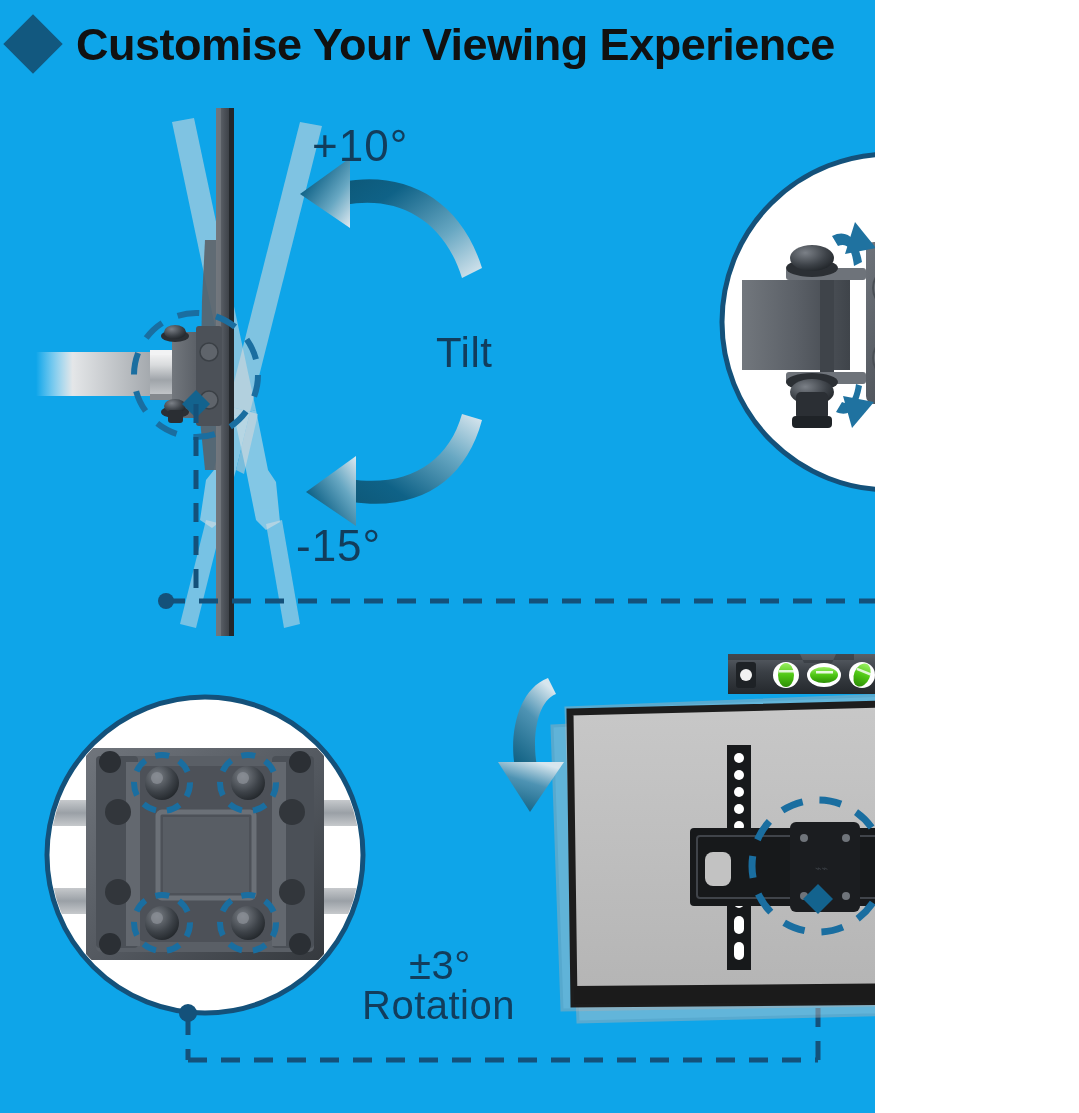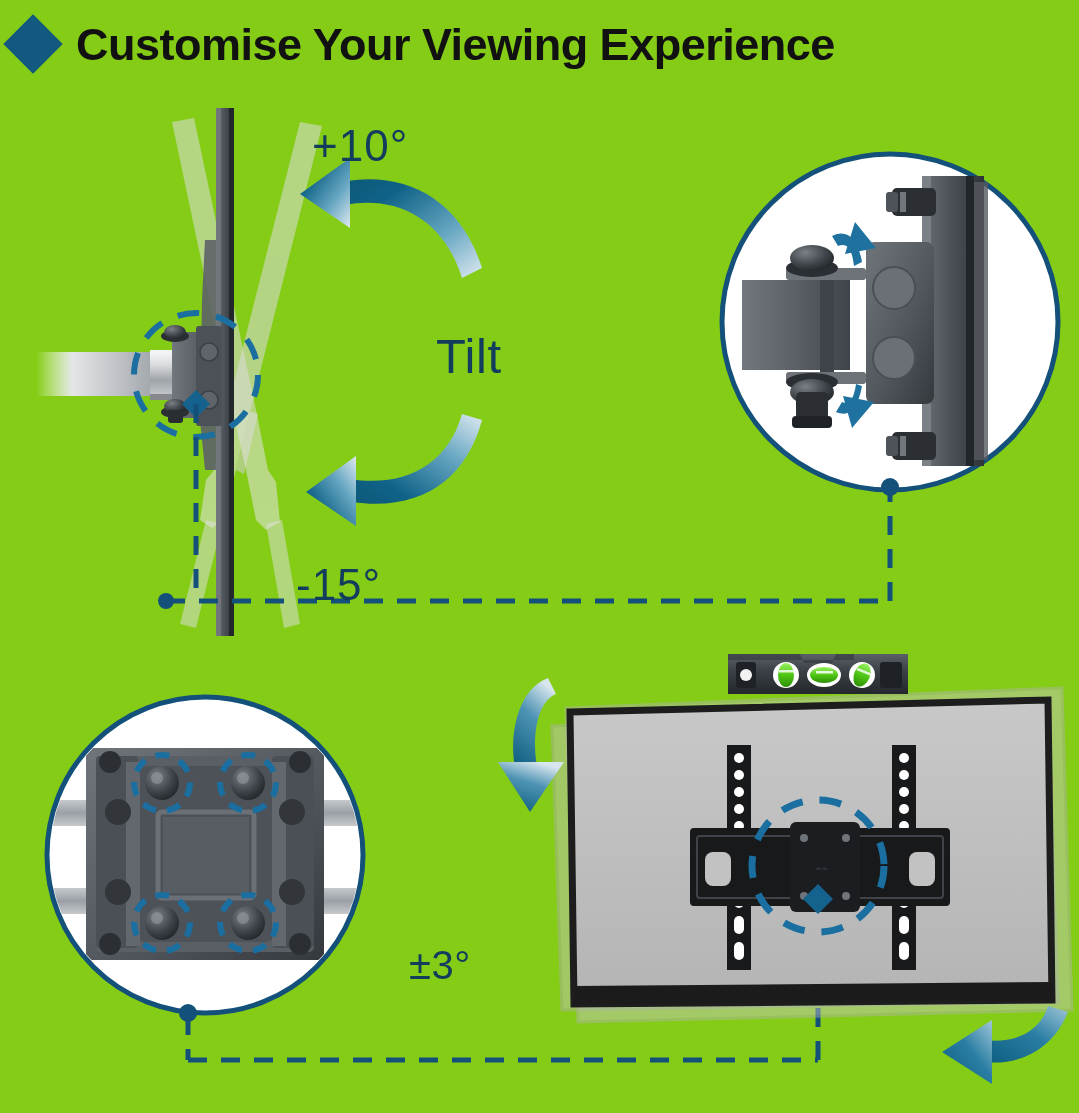--- a/index.html
+++ b/index.html
@@ -4,23 +4,23 @@
 <title>Customise Your Viewing Experience</title>
 <style>
   * { box-sizing: border-box; }
   html, body {
     margin: 0; padding: 0;
     background: #ffffff;
     font-family: "Liberation Sans", sans-serif;
   }
   #page {
     position: relative;
-    width: 1079px;
+    width: 875px;
     height: 1113px;
-    background: #84cc16;
+    background: #0ea5e9;
     overflow: hidden;
   }
 
   
   #header {
     position: absolute;
     left: 0; top: 8px;
     width: 1079px; height: 72px;
     display: flex;
     align-items: center;
@@ -51,22 +51,22 @@
   
   .lbl {
     position: absolute;
     color: #123d5c;
     font-family: "Liberation Sans", sans-serif;
     font-weight: normal;
     white-space: nowrap;
     line-height: 1;
   }
   #lbl-plus10   { left: 312px; top: 124px; font-size: 44px; letter-spacing: 1px; }
-  #lbl-minus15  { left: 296px; top: 524px; font-size: 44px; letter-spacing: 1px; margin-top: 39px; }
-  #lbl-tilt     { left: 436px; top: 332px; font-size: 49px; letter-spacing: 0.5px; }
+  #lbl-minus15  { left: 296px; top: 524px; font-size: 44px; letter-spacing: 1px; }
+  #lbl-tilt     { left: 436px; top: 332px; font-size: 42px; letter-spacing: 0.5px; }
   #lbl-rot-deg  { left: 409px; top: 945px; font-size: 40px; letter-spacing: 0.5px; }
   #lbl-rot-word { left: 362px; top: 985px; font-size: 40px; letter-spacing: 0.5px; }
 </style>
 </head>
 <body>
 
 <div id="page">
 
   <div id="header">
     <div class="diamond"></div>
@@ -453,14 +453,15 @@
   </svg>
 
   <div class="lbl" id="lbl-plus10">+10°</div>
 
   <div class="lbl" id="lbl-minus15">-15°</div>
 
   <div class="lbl" id="lbl-tilt">Tilt</div>
 
   <div class="lbl" id="lbl-rot-deg">±3°</div>
 
+  <div class="lbl" id="lbl-rot-word">Rotation</div>
 
 </div>
 
 </body></html>

